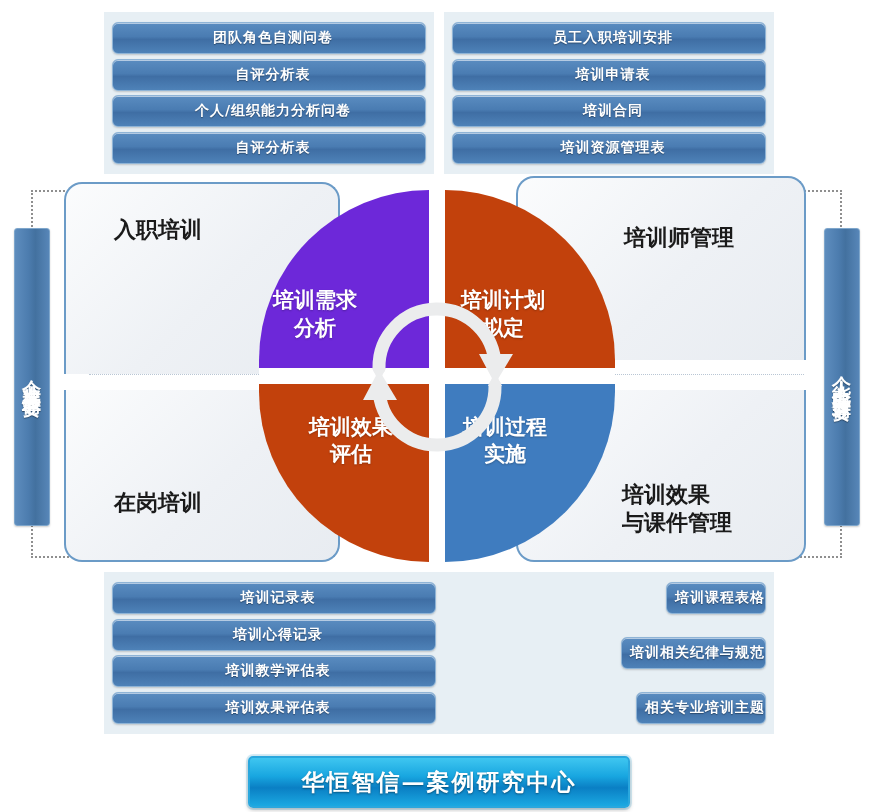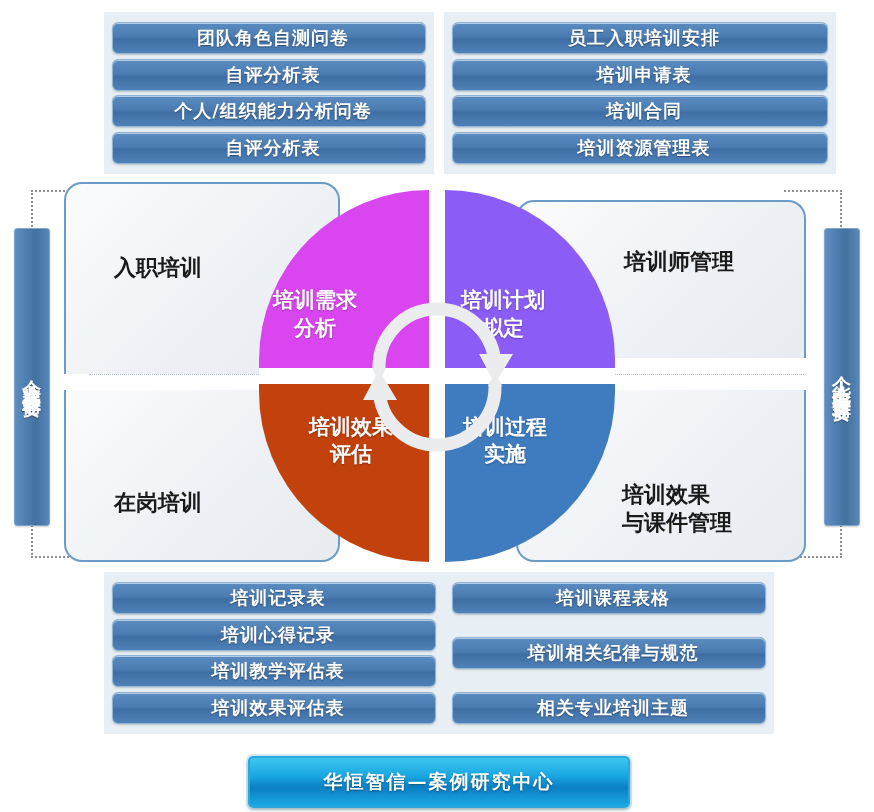--- a/index.html
+++ b/index.html
@@ -22,82 +22,82 @@
     padding:10px 8px;
     box-sizing:border-box;
   }
   .pill{
     height:30px;
     border-radius:6px;
     background:linear-gradient(180deg,#5a8cc0 0%,#4a7cb2 45%,#3f6ea4 55%,#4e82b8 100%);
     border:1px solid #8fb4d6;
     box-shadow:0 1px 0 rgba(255,255,255,.55) inset, 0 1px 2px rgba(0,0,0,.18);
     color:#ffffff;
-    font-size:18px;
+    font-size:14px;
     font-weight:bold;
     display:flex;
     align-items:center;
     justify-content:center;
     letter-spacing:1px;
     text-shadow:0 1px 1px rgba(0,0,0,.35);
     white-space:nowrap;
     padding-left:8px;
   }
   #grp-tl{left:104px;top:12px;width:330px;height:162px;}
-  #grp-tr{left:444px;top:12px;width:392px;height:162px;}
+  #grp-tr{left:444px;top:12px;width:330px;height:162px;}
   #grp-bl{left:104px;top:572px;width:340px;height:162px;}
-  #grp-br{left:444px;top:572px;width:330px;height:162px;}
+  #grp-br{left:444px;top:572px;width:330px;height:162px;align-items:flex-end;}
 
   
   .panel{
     position:absolute;
     background:linear-gradient(135deg,#fbfcfd 0%,#eef1f5 55%,#e8ecf1 100%);
     border:2px solid #6b9bc7;
     box-sizing:border-box;
     display:flex;
     align-items:center;
   }
   .panel .ptext{
     font-size:22px;
     font-weight:bold;
     color:#1a1a1a;
     line-height:1.25;
     white-space:pre-line;
   }
   #panel-tl{left:64px;top:182px;width:276px;height:192px;
             border-radius:18px 18px 0 0;border-bottom:none;
             padding-left:48px;}
-  #panel-tr{left:516px;top:200px;width:290px;height:158px;
+  #panel-tr{left:516px;top:176px;width:290px;height:184px;
             border-radius:18px 18px 0 0;border-bottom:none;
             padding-left:106px;}
   #panel-bl{left:64px;top:390px;width:276px;height:172px;
             border-radius:0 0 18px 18px;border-top:none;
             padding-left:48px;}
   #panel-br{left:516px;top:390px;width:290px;height:172px;
             border-radius:0 0 18px 18px;border-top:none;
             padding-left:104px;}
   #panel-bl .ptext,#panel-tl .ptext{}
   #panel-br .ptext{align-self:flex-end;margin-bottom:24px;}
   #panel-bl .ptext{align-self:flex-end;margin-bottom:44px;}
   #panel-tr .ptext{align-self:flex-start;margin-top:46px;}
-  #panel-tl .ptext{align-self:flex-start;margin-top:70px;}
+  #panel-tl .ptext{align-self:flex-start;margin-top:32px;}
 
   
   #wheel{position:absolute;left:259px;top:190px;width:356px;height:372px;}
   .quad{
     position:absolute;width:170px;height:178px;
     display:flex;align-items:center;justify-content:center;
     color:#ffffff;font-size:21px;font-weight:bold;line-height:1.3;
     text-align:center;white-space:pre-line;
     text-shadow:0 1px 2px rgba(0,0,0,.25);
   }
-  #q-tl{left:0;top:0;border-radius:170px 0 0 0;background:#d946ef;
+  #q-tl{left:0;top:0;border-radius:170px 0 0 0;background:#6d28d9;
         align-items:flex-end;padding-bottom:26px;box-sizing:border-box;
         justify-content:flex-start;padding-left:14px;}
-  #q-tr{left:186px;top:0;border-radius:0 170px 0 0;background:#8b5cf6;
+  #q-tr{left:186px;top:0;border-radius:0 170px 0 0;background:#c2410c;
         align-items:flex-end;padding-bottom:26px;box-sizing:border-box;
         justify-content:flex-start;padding-left:16px;}
   #q-bl{left:0;top:194px;border-radius:0 0 0 170px;background:#c2410c;
         align-items:flex-start;padding-top:30px;box-sizing:border-box;
         justify-content:center;padding-left:14px;}
   #q-br{left:186px;top:194px;border-radius:0 0 170px 0;background:#3f7cbf;
         align-items:flex-start;padding-top:30px;box-sizing:border-box;
         justify-content:flex-start;padding-left:18px;}
   #arrows{position:absolute;left:0;top:0;width:356px;height:372px;
           pointer-events:none;}
@@ -133,21 +133,21 @@
   .dot-v{border-left:2px dotted #8f8f8f;width:0;}
 
   
   #footer{
     position:absolute;left:248px;top:756px;width:378px;height:48px;
     background:linear-gradient(180deg,#3fc6f0 0%,#18a6e0 38%,#0a7fc4 62%,#1ba9e2 100%);
     border:2px solid #2aa7dd;
     border-radius:5px;
     box-shadow:0 2px 4px rgba(0,0,0,.25), 0 0 0 2px #d7eef8;
     display:flex;align-items:center;justify-content:center;
-    color:#ffffff;font-size:19px;font-weight:bold;letter-spacing:2px;
+    color:#ffffff;font-size:23px;font-weight:bold;letter-spacing:2px;
     text-shadow:0 1px 2px rgba(0,0,0,.4);
     font-family:"DejaVu Serif","Liberation Serif",serif;
   }
 </style>
 </head>
 <body>
 
 <div id="stage">
 
   <div class="dotline dot-h" style="left:31px;top:190px;width:58px;"></div>

